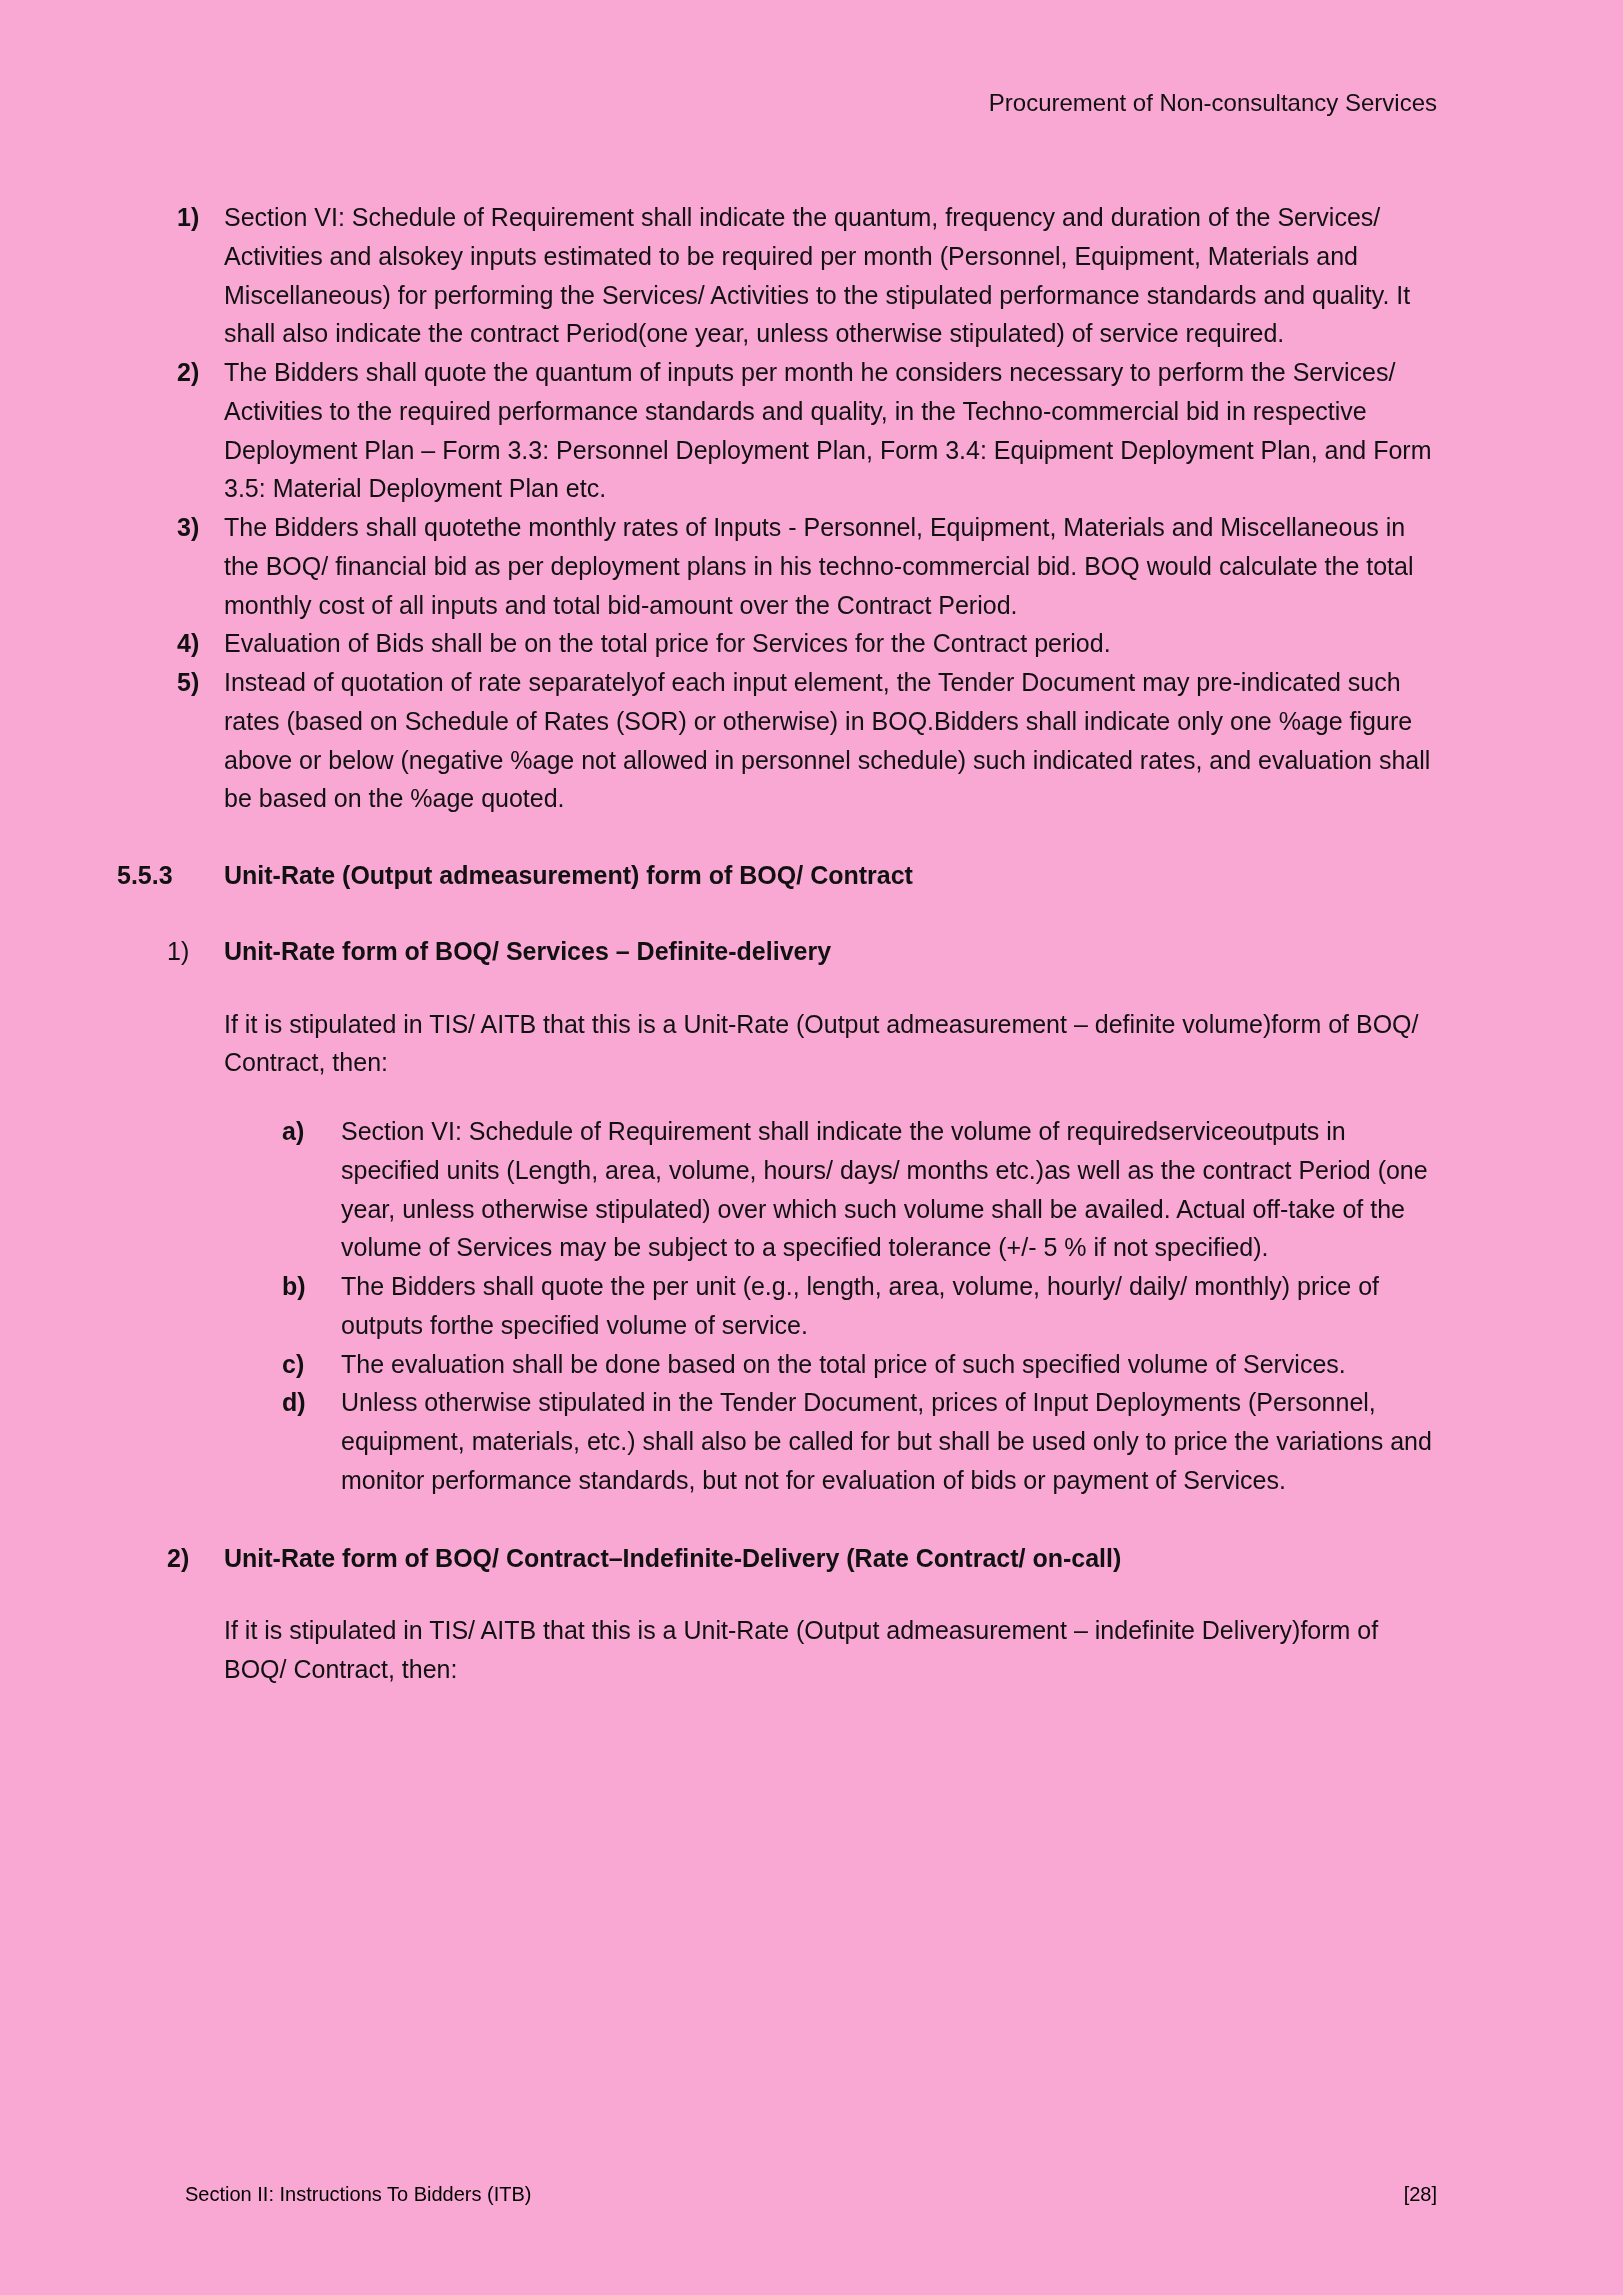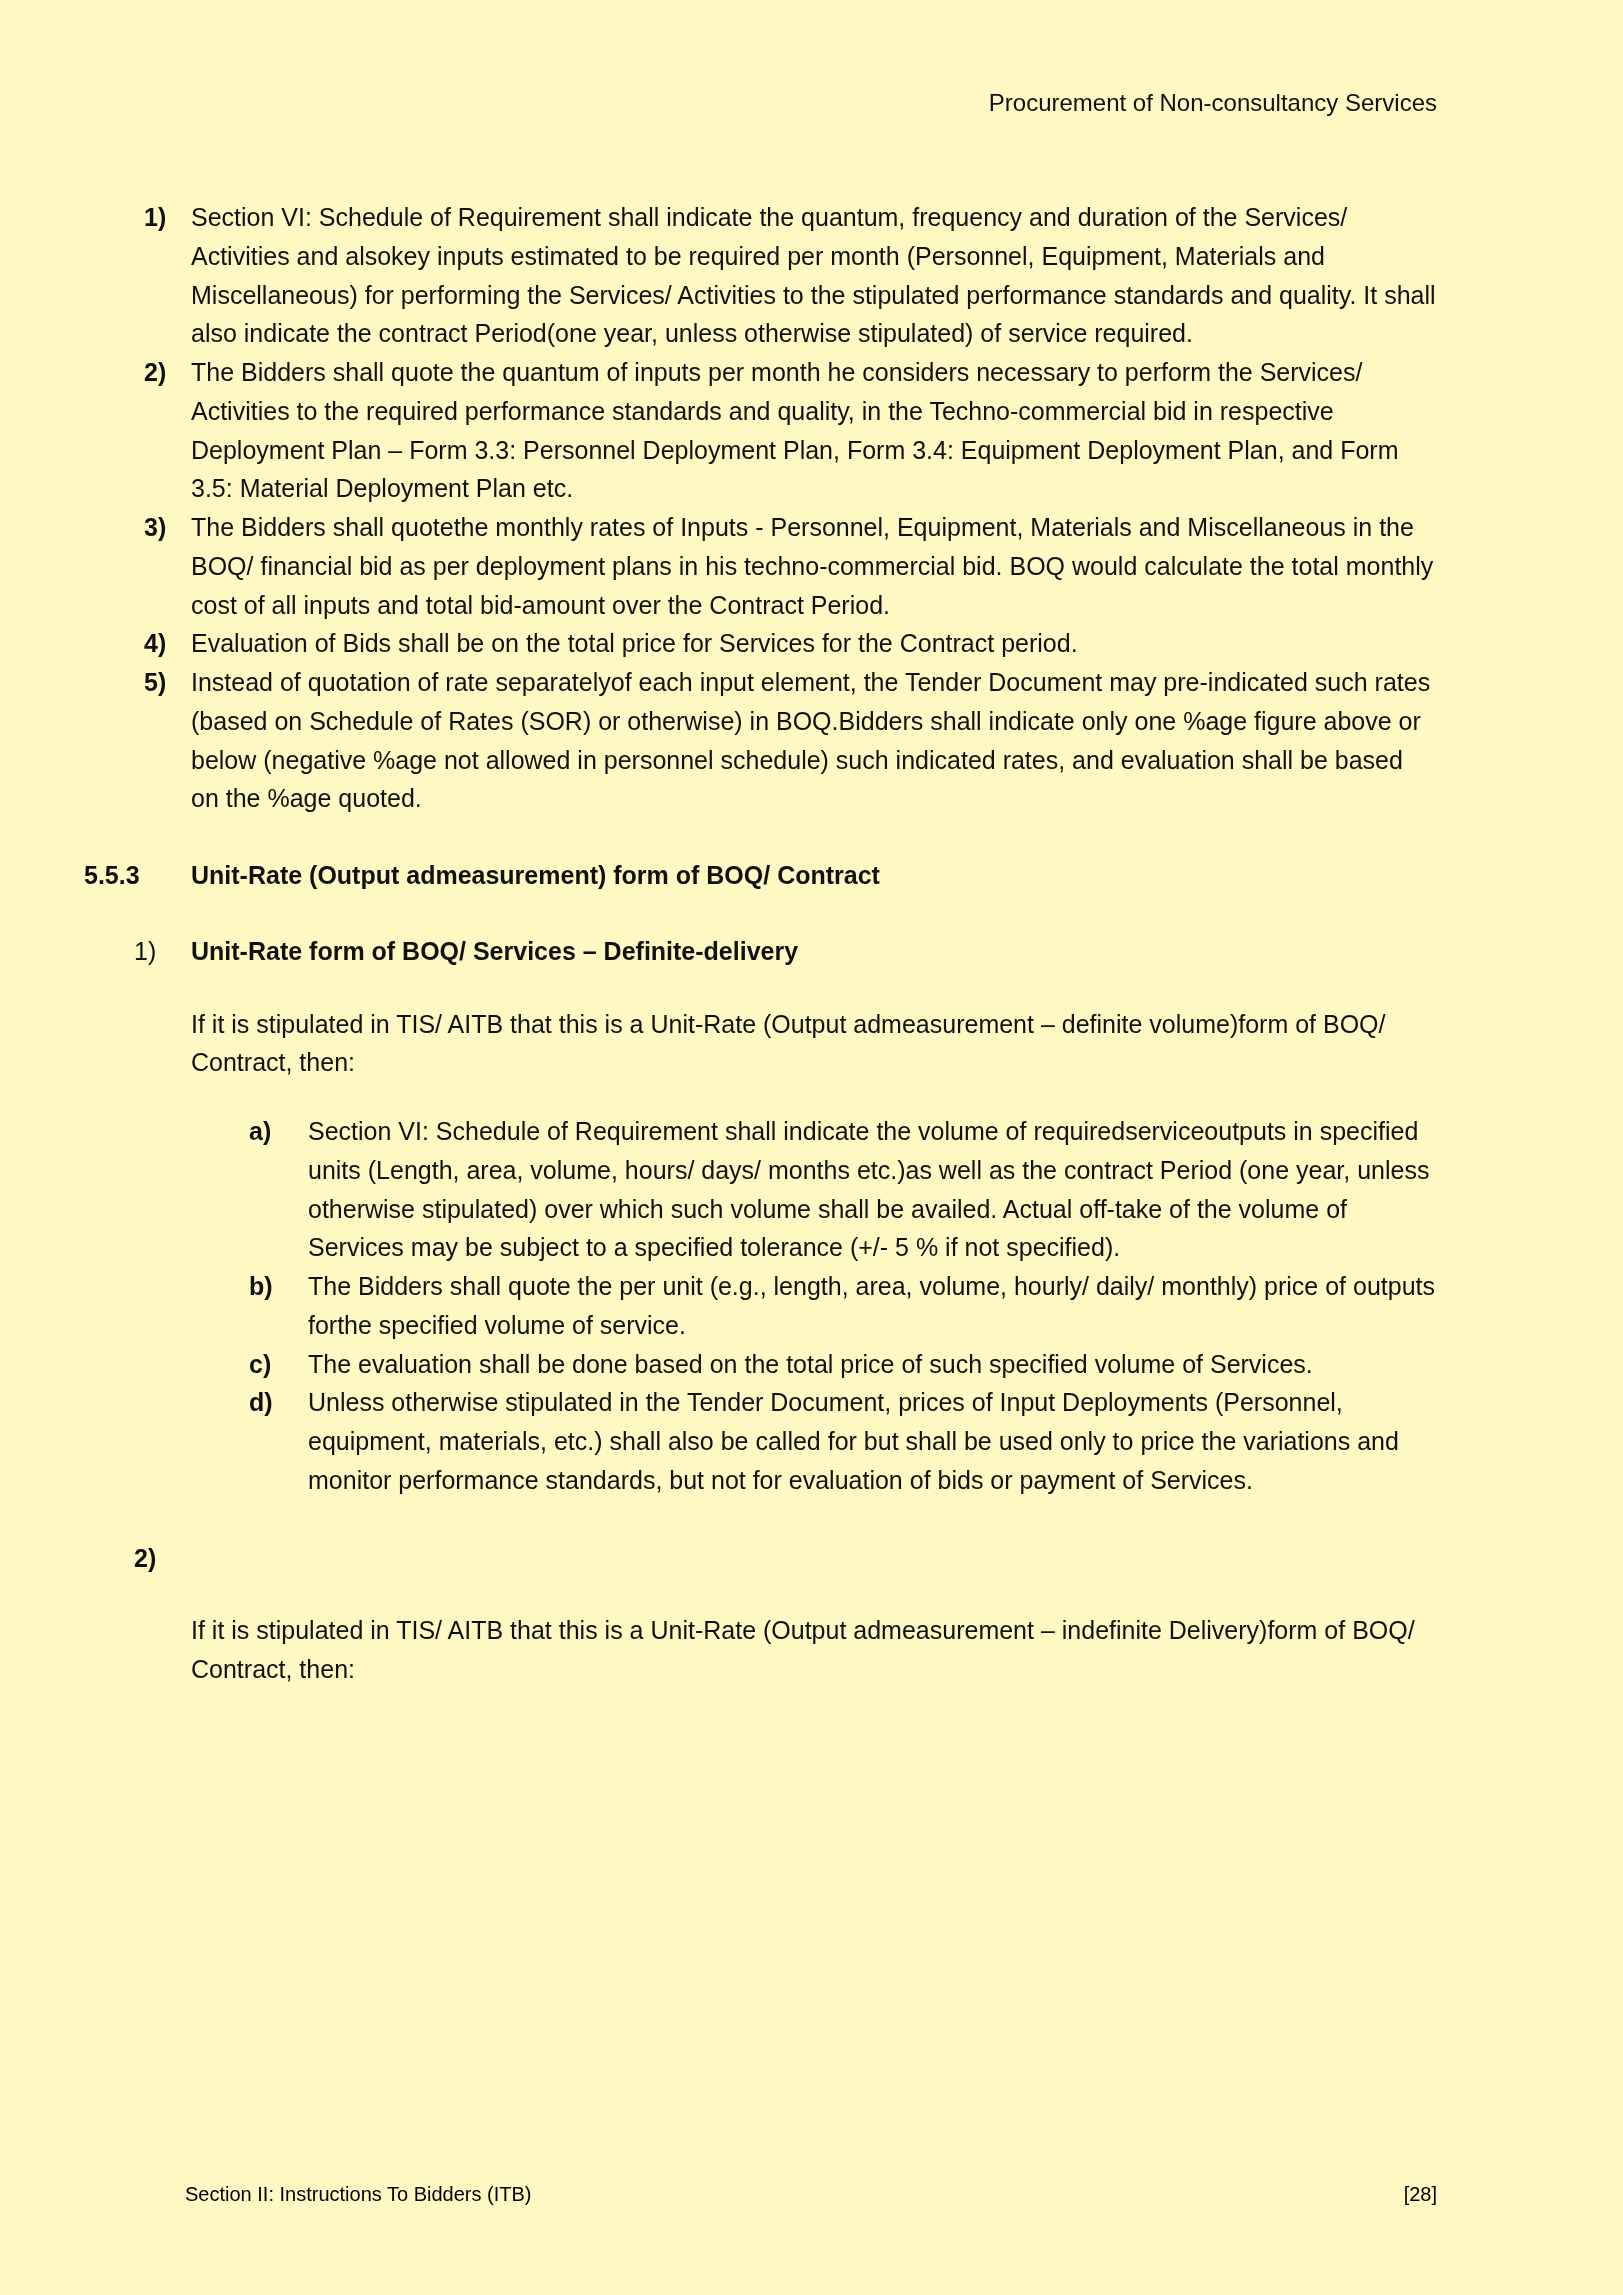--- a/index.html
+++ b/index.html
@@ -5,23 +5,23 @@
   html, body {
     margin: 0;
     padding: 0;
     background: #808080;
   }
   .page {
     position: relative;
     width: 1623px;
     height: 2295px;
     margin: 0 auto;
-    background: #fef9c3;
+    background: #f9a8d4;
     box-sizing: border-box;
-    padding: 84px 186px 0 84px;
+    padding: 84px 186px 0 117px;
     font-family: "Liberation Sans", sans-serif;
     font-size: 25px;
     line-height: 1.55;
     color: #111111;
   }
   .doc-header {
     text-align: right;
     font-size: 24px;
     margin-bottom: 77px;
   }
@@ -156,20 +156,21 @@
       <span class="itext">The evaluation shall be done based on the total price of such specified volume of Services.</span>
     </div>
     <div class="letter-item">
       <span class="marker">d)</span>
       <span class="itext">Unless otherwise stipulated in the Tender Document, prices of Input Deployments (Personnel, equipment, materials, etc.) shall also be called for but shall be used only to price the variations and monitor performance standards, but not for evaluation of bids or payment of Services.</span>
     </div>
   </div>
 
   <div class="sub-heading bold-marker">
     <span class="marker">2)</span>
+    <span class="stitle">Unit-Rate form of BOQ/ Contract–Indefinite-Delivery (Rate Contract/ on-call)</span>
   </div>
 
   <p class="sub-intro">If it is stipulated in TIS/ AITB that this is a Unit-Rate (Output admeasurement – indefinite Delivery)form of BOQ/ Contract, then:</p>
 
   <div class="doc-footer">
     <span>Section II: Instructions To Bidders (ITB)</span>
     <span>[28]</span>
   </div>
 
 </div>

